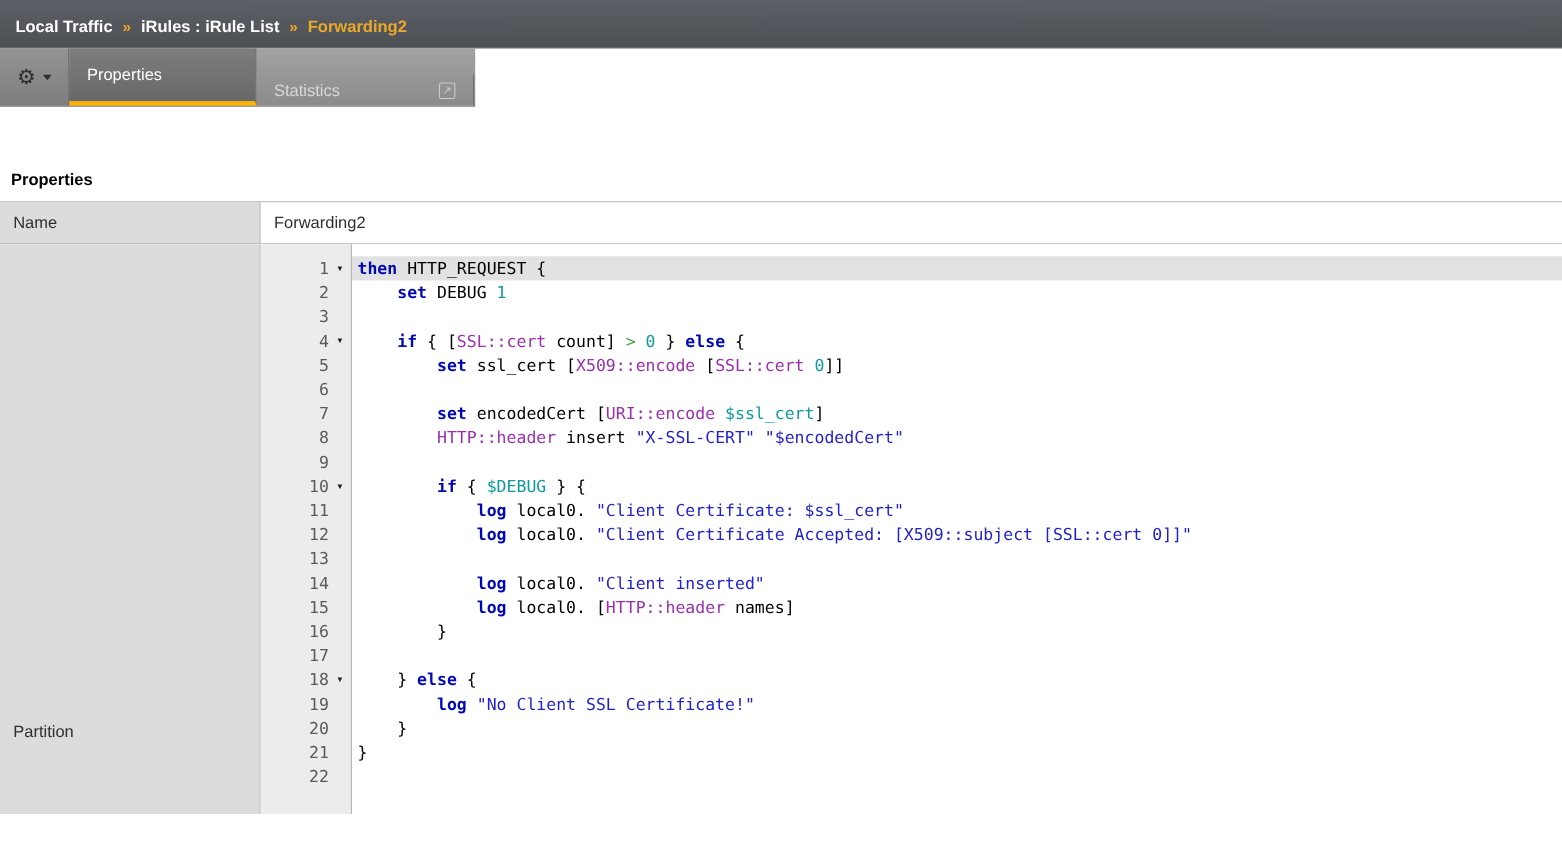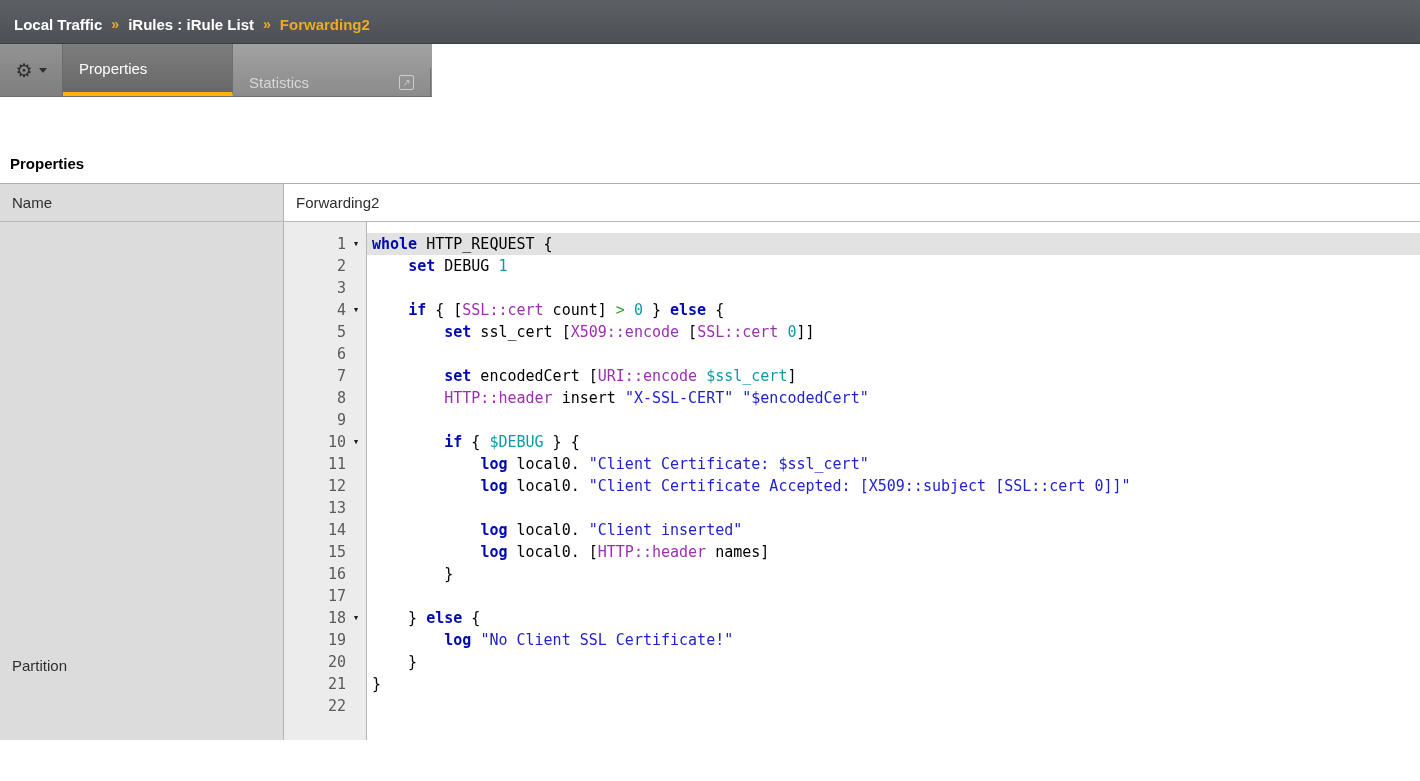--- a/index.html
+++ b/index.html
@@ -55,21 +55,21 @@
   }
 
   
   .section-title {
     margin:58px 0 11px 10px;
     font-size:15px; font-weight:bold; color:#000;
   }
   .prop-table { width:1420px; border-top:1px solid #adadad; }
   .prop-row { display:flex; border-bottom:1px solid #b8b8b8; }
   .prop-label {
-    width:284px; background:#dcdcdc; border-right:1px solid #b3b3b3;
+    width:237px; background:#dcdcdc; border-right:1px solid #b3b3b3;
     padding:10px 12px; font-size:15px; color:#2e2e2e;
   }
   .prop-value { flex:1; padding:10px 12px; font-size:15px; color:#2e2e2e; background:#fff; }
   .prop-row.definition { height:518px; overflow:hidden; border-bottom:none; }
   .prop-label.definition-label { padding-top:435px; }
 
   
   .editor {
     flex:1; display:flex; background:#fff;
     font-family:"DejaVu Sans Mono","Liberation Mono",monospace;
@@ -213,21 +213,21 @@
           <div class="gutter-line">
             <span class="gnum">21</span>
             <span class="gfold"></span>
           </div>
           <div class="gutter-line">
             <span class="gnum">22</span>
             <span class="gfold"></span>
           </div>
         </div>
       <div class="codearea">
-          <div class="code-line active-line"><span class="tok-k">whole</span><span class="tok-p"> HTTP_REQUEST {</span></div>
+          <div class="code-line active-line"><span class="tok-k">then</span><span class="tok-p"> HTTP_REQUEST {</span></div>
           <div class="code-line"><span class="tok-p">    </span><span class="tok-k">set</span><span class="tok-p"> DEBUG </span><span class="tok-n">1</span></div>
           <div class="code-line"><span class="tok-p">&nbsp;</span></div>
           <div class="code-line"><span class="tok-p">    </span><span class="tok-k">if</span><span class="tok-p"> { [</span><span class="tok-c">SSL::cert</span><span class="tok-p"> count] </span><span class="tok-o">&gt;</span><span class="tok-p"> </span><span class="tok-n">0</span><span class="tok-p"> } </span><span class="tok-k">else</span><span class="tok-p"> {</span></div>
           <div class="code-line"><span class="tok-p">        </span><span class="tok-k">set</span><span class="tok-p"> ssl_cert [</span><span class="tok-c">X509::encode</span><span class="tok-p"> [</span><span class="tok-c">SSL::cert</span><span class="tok-p"> </span><span class="tok-n">0</span><span class="tok-p">]]</span></div>
           <div class="code-line"><span class="tok-p">&nbsp;</span></div>
           <div class="code-line"><span class="tok-p">        </span><span class="tok-k">set</span><span class="tok-p"> encodedCert [</span><span class="tok-c">URI::encode</span><span class="tok-p"> </span><span class="tok-v">$ssl_cert</span><span class="tok-p">]</span></div>
           <div class="code-line"><span class="tok-p">        </span><span class="tok-c">HTTP::header</span><span class="tok-p"> insert </span><span class="tok-s">"X-SSL-CERT"</span><span class="tok-p"> </span><span class="tok-s">"$encodedCert"</span></div>
           <div class="code-line"><span class="tok-p">&nbsp;</span></div>
           <div class="code-line"><span class="tok-p">        </span><span class="tok-k">if</span><span class="tok-p"> { </span><span class="tok-v">$DEBUG</span><span class="tok-p"> } {</span></div>
           <div class="code-line"><span class="tok-p">            </span><span class="tok-k">log</span><span class="tok-p"> local0. </span><span class="tok-s">"Client Certificate: $ssl_cert"</span></div>

